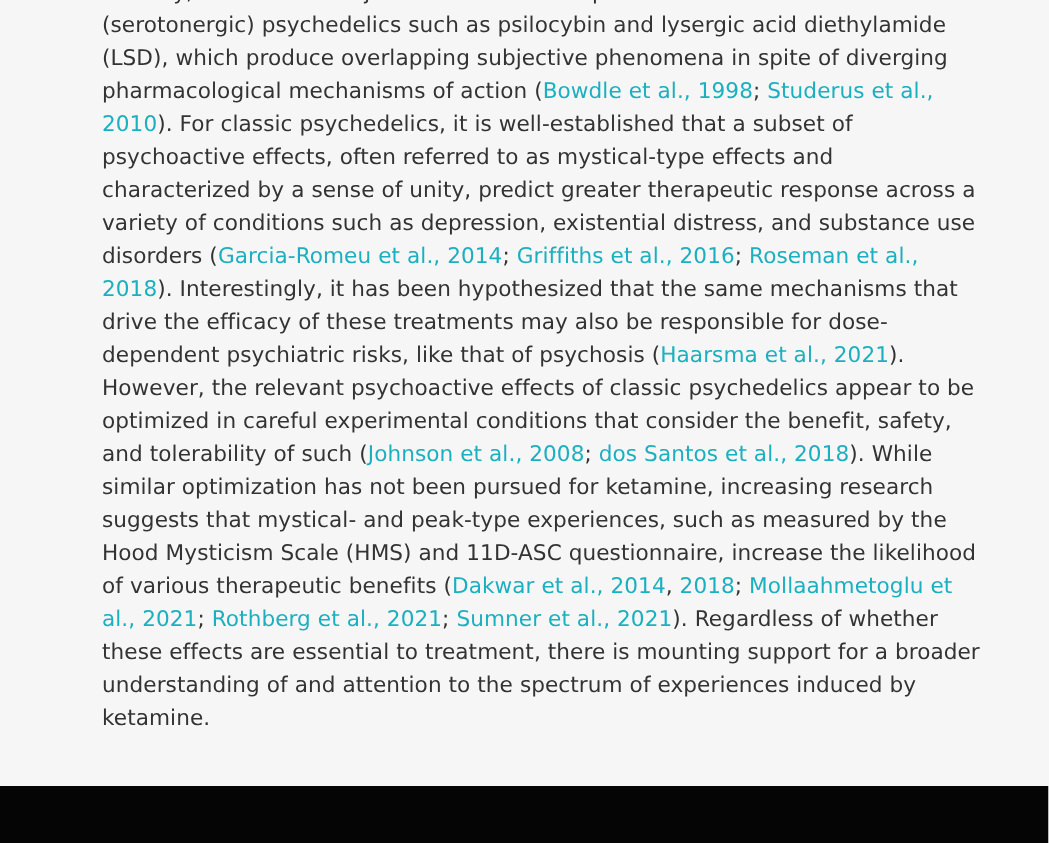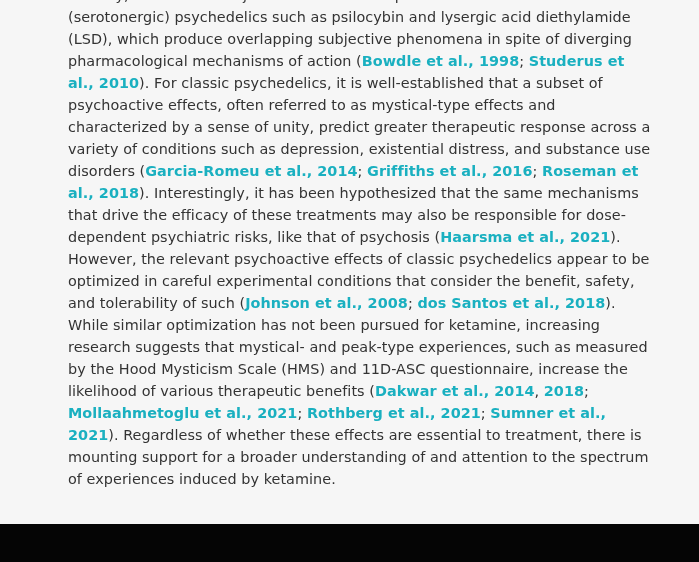--- a/index.html
+++ b/index.html
@@ -26,21 +26,21 @@
       line-height: 22px;
       color: #333333;
       letter-spacing: 0.05px;
     }
     .article-body p {
       margin: 0;
     }
     a.cite {
       color: #1ab0c0;
       text-decoration: none;
-      font-weight: 700;
+      font-weight: 400;
     }
     .footer-bar {
       position: absolute;
       left: 0;
       top: 524px;
       width: 699px;
       height: 38px;
       background: #050505;
     }
   </style>

